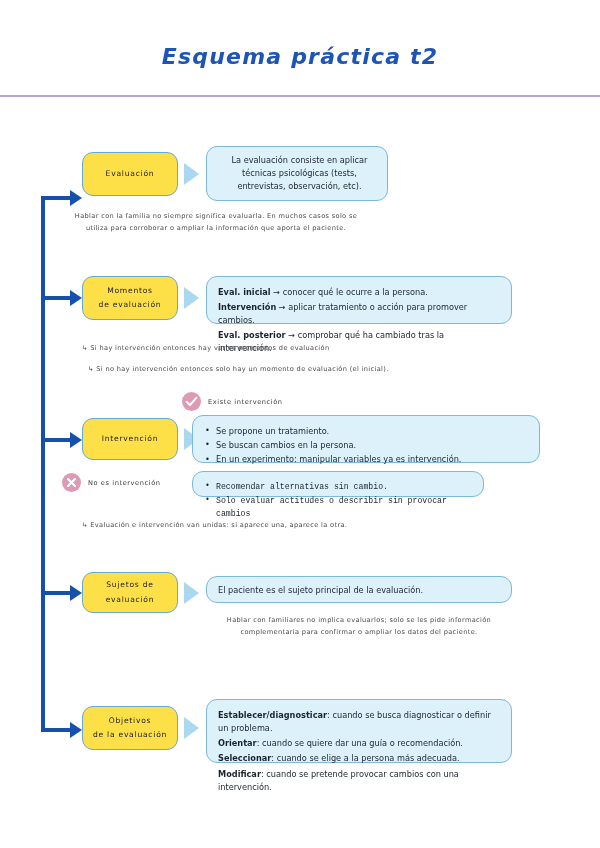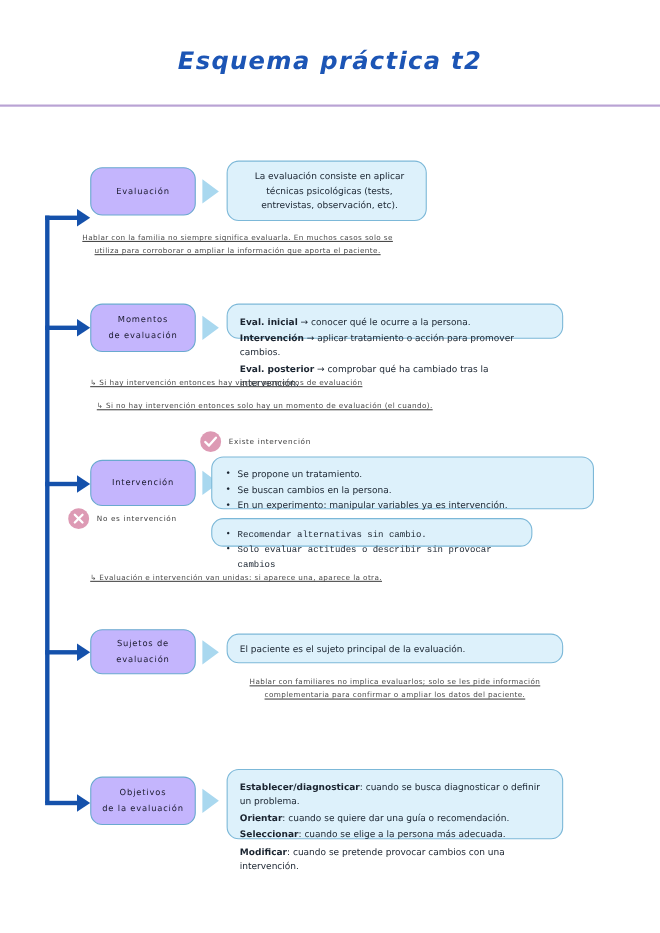--- a/index.html
+++ b/index.html
@@ -62,21 +62,21 @@
     height: 0;
     border-top: 8px solid transparent;
     border-bottom: 8px solid transparent;
     border-left: 12px solid #1551ab;
   }
 
   
   .label-box {
     position: absolute;
     box-sizing: border-box;
-    background: #c4b5fd;
+    background: #fde047;
     border: 1.4px solid #6aa9cf;
     border-radius: 11px;
     display: flex;
     flex-direction: column;
     align-items: center;
     justify-content: center;
     text-align: center;
     color: #1a1a2e;
     font-family: "DejaVu Sans", sans-serif;
     font-size: 7.6px;
@@ -135,21 +135,20 @@
 
   
   .note {
     position: absolute;
     font-family: "DejaVu Sans", sans-serif;
     font-size: 6.6px;
     color: #4a4a4a;
     letter-spacing: 0.35px;
     line-height: 1.85;
     text-align: center;
-    text-decoration: underline;
   }
   .note.left {
     text-align: left;
   }
 
   
   .status-row {
     position: absolute;
     display: flex;
     align-items: center;
@@ -205,21 +204,21 @@
 </div>
 <div class="note" style="left:66px; top:210px; width:300px;">
   <span>Hablar con la familia no siempre significa evaluarla. En muchos casos solo se utiliza para corroborar o ampliar la información que aporta el paciente.</span>
 </div>
 
 <div class="label-box" style="left:82px; top:276px; width:96px; height:44px;">
   <span>Momentos</span>
   <span>de evaluación</span>
 </div>
 <div class="tri" style="left:184px; top:287px;"></div>
-<div class="content-box" style="left:206px; top:276px; width:306px; height:32px;">
+<div class="content-box" style="left:206px; top:276px; width:306px; height:48px;">
   <div class="def-lines">
     <div>
       <b>Eval. inicial</b>
       <span>→</span>
       <span>conocer qué le ocurre a la persona.</span>
     </div>
     <div>
       <b>Intervención</b>
       <span>→</span>
       <span>aplicar tratamiento o acción para promover cambios.</span>
@@ -228,21 +227,21 @@
       <b>Eval. posterior</b>
       <span>→</span>
       <span>comprobar qué ha cambiado tras la intervención.</span>
     </div>
   </div>
 </div>
 <div class="note left" style="left:82px; top:342px; width:330px;">
   <span>↳ Si hay intervención entonces hay varios momentos de evaluación</span>
 </div>
 <div class="note left" style="left:88px; top:363px; width:350px;">
-  <span>↳ Si no hay intervención entonces solo hay un momento de evaluación (el cuando).</span>
+  <span>↳ Si no hay intervención entonces solo hay un momento de evaluación (el inicial).</span>
 </div>
 
 <div class="status-row" style="left:182px; top:392px;">
   <span class="status-circle">
     <svg width="19" height="19" viewBox="0 0 19 19">
       <path d="M4.6 9.8 L8 13.1 L14.3 5.9" fill="none" stroke="#ffffff" stroke-width="2.1" stroke-linecap="round" stroke-linejoin="round"></path>
     </svg>
   </span>
   <span class="status-label">Existe intervención</span>
 </div>
@@ -252,21 +251,21 @@
 </div>
 <div class="tri" style="left:184px; top:428px;"></div>
 <div class="content-box" style="left:192px; top:415px; width:348px; height:48px;">
   <ul class="bullets">
     <li>Se propone un tratamiento.</li>
     <li>Se buscan cambios en la persona.</li>
     <li>En un experimento: manipular variables ya es intervención.</li>
   </ul>
 </div>
 
-<div class="status-row" style="left:62px; top:462px;">
+<div class="status-row" style="left:62px; top:473px;">
   <span class="status-circle">
     <svg width="19" height="19" viewBox="0 0 19 19">
       <path d="M6 6 L13 13 M13 6 L6 13" fill="none" stroke="#ffffff" stroke-width="2.1" stroke-linecap="round"></path>
     </svg>
   </span>
   <span class="status-label">No es intervención</span>
 </div>
 <div class="content-box" style="left:192px; top:471px; width:292px; height:26px;font-family:Liberation Mono, monospace;">
   <ul class="bullets">
     <li>Recomendar alternativas sin cambio.</li>

